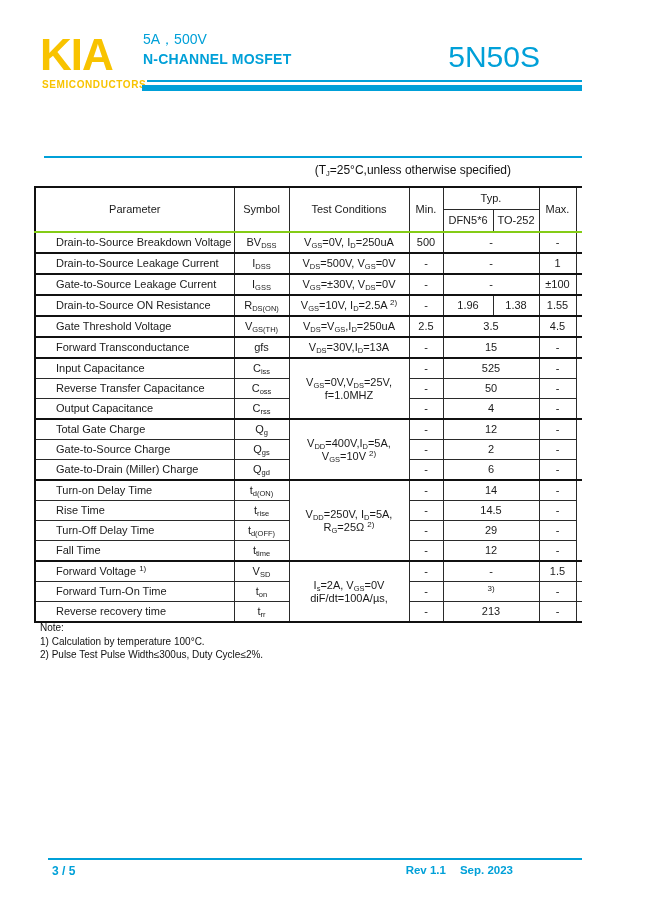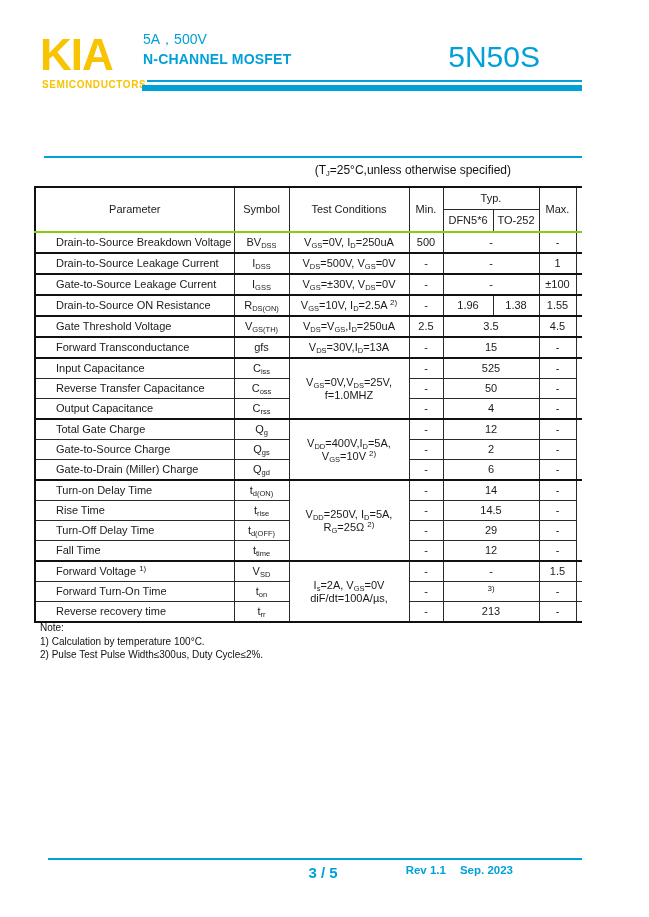--- a/index.html
+++ b/index.html
@@ -31,22 +31,22 @@
   thead tr.hdr-bottom th, thead th[rowspan] { border-bottom:2px solid #84cc16; }
   tr.gs td { border-top:2px solid #111; }
   td.param { text-align:left; padding-left:20px; }
   .pre { white-space:pre-line; }
   sub { font-size:7.5px; vertical-align:-2px; line-height:0; }
   sup { font-size:8px; vertical-align:4px; line-height:0; }
   
   .notes { position:absolute; left:40px; top:621px; font-size:10px; line-height:13.5px; color:#111; }
   
   .footer-rule { position:absolute; left:48px; top:858px; width:552px; height:2px; background:#00a0d8; }
-  .page-num { position:absolute; left:34px; top:864px; width:578px; text-align:center;
-              font-size:15px; font-weight:bold; color:#00a0d8; }
+  .page-num { position:absolute; left:52px; top:864px; width:578px; 
+              font-size:12px; font-weight:bold; color:#00a0d8; }
   .rev { position:absolute; right:69px; top:864px; font-size:11.5px; font-weight:bold; color:#00a0d8; }
   .rev .date { margin-left:14px; }
 </style>
 </head>
 <body>
 
 <div class="page">
 
   <div class="logo">KIA</div>
   <div class="logo-sub">SEMICONDUCTORS</div>

